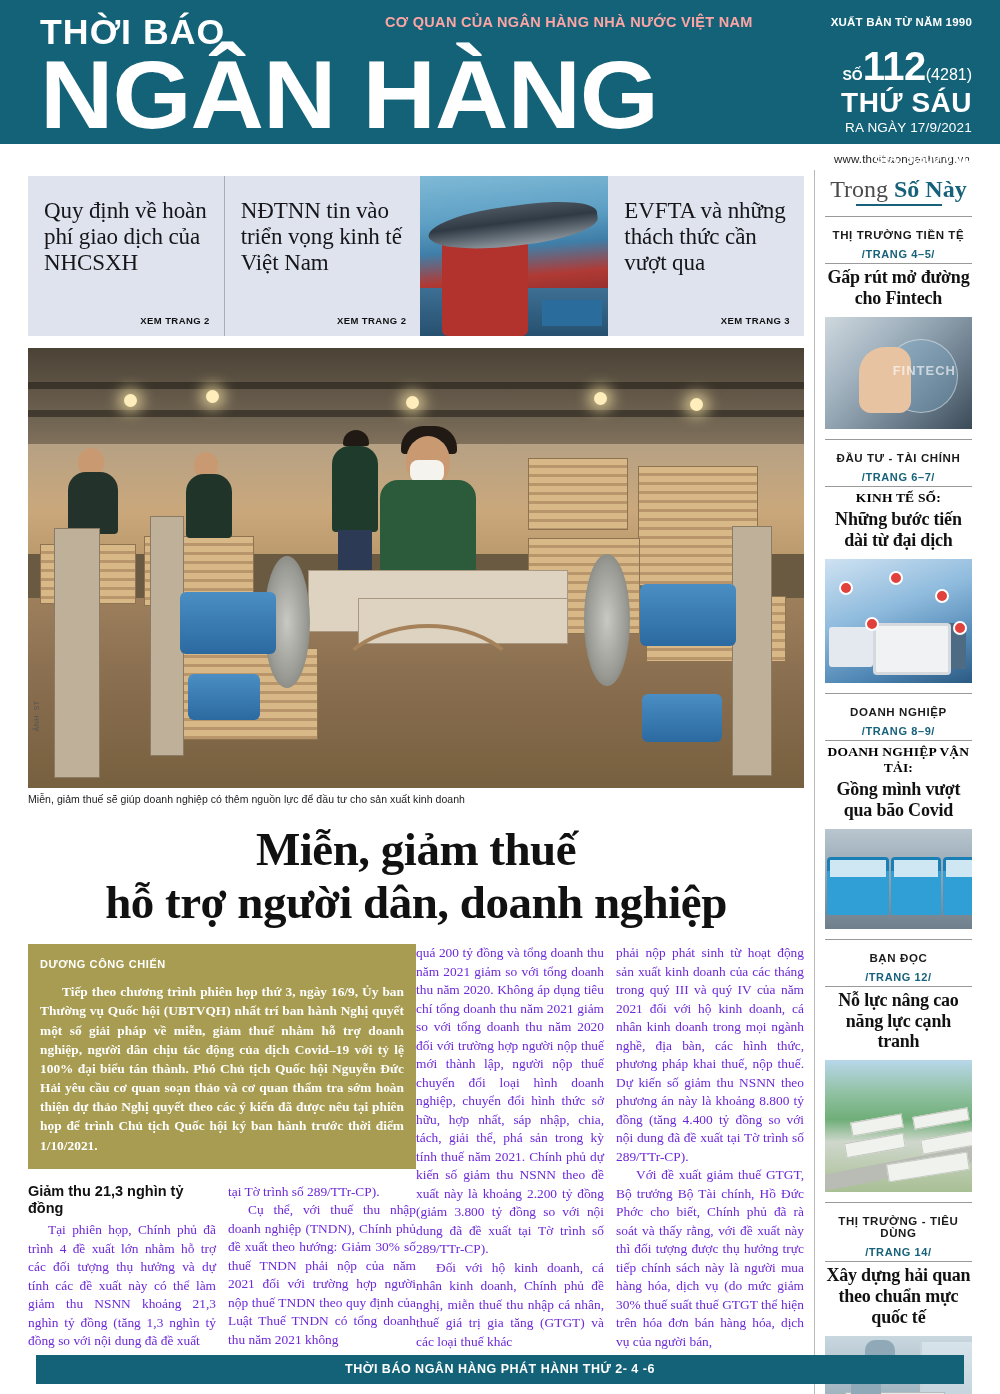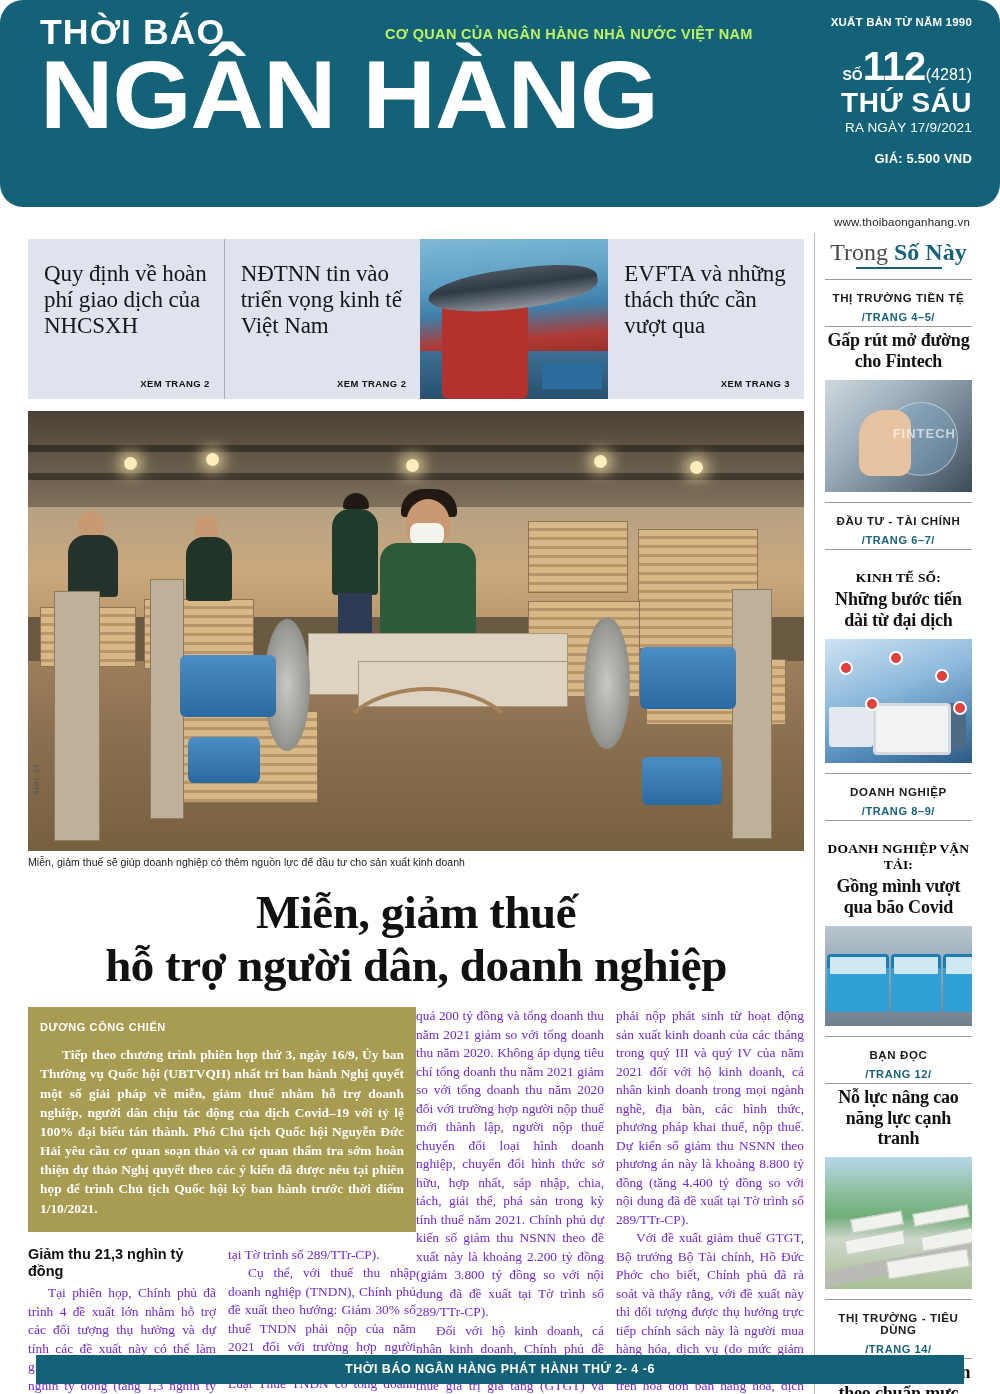--- a/index.html
+++ b/index.html
@@ -7,24 +7,23 @@
     width: 1000px; height: 1394px;
     background: #ffffff;
     font-family: "Liberation Sans", sans-serif;
     overflow: hidden;
     position: relative;
   }
 
   
   .masthead {
     background: #136278;
-    height: 207px;
+    height: 144px;
     position: relative;
     padding: 8px;
-    border-radius: 23px;
   }
   .mast-left {
     position: absolute;
     left: 40px; top: 8px;
     color: #fff;
   }
   .mast-thoibao {
     font-family: "Liberation Sans", sans-serif;
     font-weight: bold;
     font-size: 35px;
@@ -39,22 +38,22 @@
     font-weight: bold;
     font-size: 96px;
     line-height: 0.92;
     letter-spacing: -1px;
     margin-top: 2px;
     transform: scaleX(1.06);
     transform-origin: left;
   }
   .mast-slogan {
     position: absolute;
-    left: 385px; top: 26px;
-    color: #bef264;
+    left: 385px; top: 14px;
+    color: #fca5a5;
     font-size: 14.5px;
     font-weight: bold;
     letter-spacing: 0.3px;
     white-space: nowrap;
   }
   .mast-right {
     position: absolute;
     right: 28px; top: 16px;
     color: #fff;
     text-align: right;
@@ -370,21 +369,21 @@
     color: #17627a;
     border-bottom: 1px solid #9a9a9a;
     padding-bottom: 3px;
     margin-top: 7px;
   }
   .sb-kicker {
     text-align: center;
     font-family: "Liberation Serif", serif;
     font-size: 13.5px;
     font-weight: bold;
-    margin-top: 20px;
+    margin-top: 3px;
     letter-spacing: 0.2px;
   }
   .sb-head {
     text-align: center;
     font-family: "Liberation Serif", serif;
     font-size: 18px;
     font-weight: bold;
     line-height: 1.16;
     margin-top: 3px;
     color: #111;

